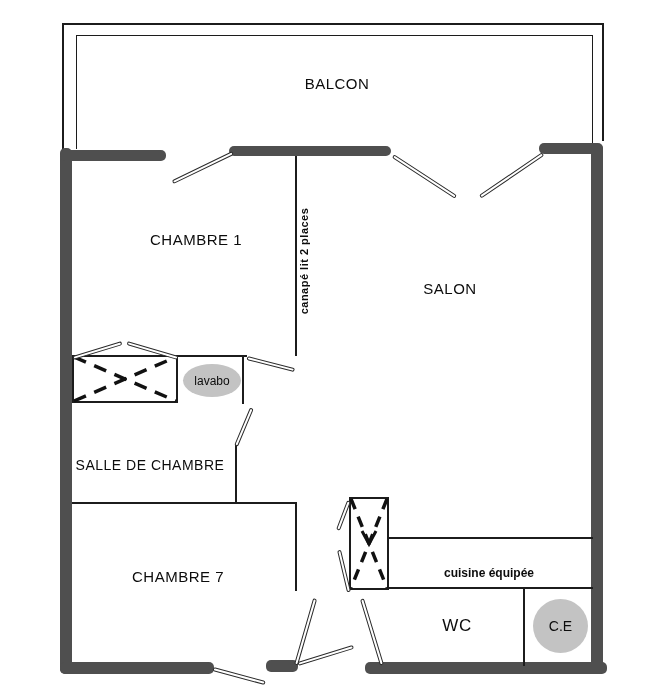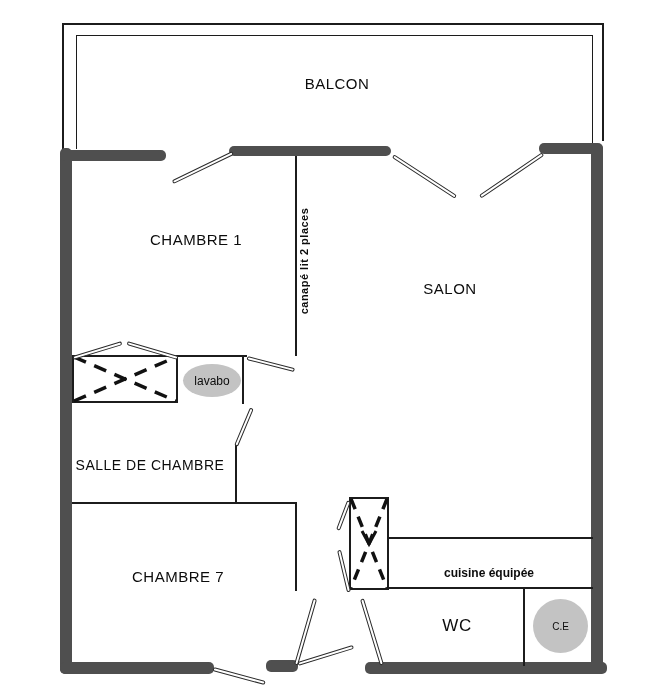--- a/index.html
+++ b/index.html
@@ -85,21 +85,21 @@
   <div class="leaf" style="left:296px;top:663px;width:69px;transform:rotate(-73.9deg);"></div>
   <div class="leaf" style="left:298px;top:662px;width:58px;transform:rotate(-17.2deg);"></div>
   <div class="leaf" style="left:213px;top:667px;width:54px;transform:rotate(15.1deg);"></div>
   <div class="leaf" style="left:382px;top:663px;width:69px;transform:rotate(-106.9deg);"></div>
   <div class="leaf" style="left:349px;top:499px;width:31px;transform:rotate(110.8deg);"></div>
   <div class="leaf" style="left:349px;top:590px;width:43px;transform:rotate(-103.4deg);"></div>
 
   <div class="fixture-ellipse" style="left:183px;top:364px;width:58px;height:33px;font-size:12px;">
     <span>lavabo</span>
   </div>
-  <div class="fixture-ellipse" style="left:533px;top:599px;width:55px;height:54px;font-size:10px;">
+  <div class="fixture-ellipse" style="left:533px;top:599px;width:55px;height:54px;font-size:14px;">
     <span>C.E</span>
   </div>
 
   <div class="label" style="left:337px;top:83px;">BALCON</div>
   <div class="label" style="left:196px;top:239px;">CHAMBRE 1</div>
   <div class="label" style="left:450px;top:288px;">SALON</div>
   <div class="label" style="left:150px;top:465px;font-size:14px;">SALLE DE CHAMBRE</div>
   <div class="label" style="left:178px;top:576px;">CHAMBRE 7</div>
   <div class="label" style="left:457px;top:626px;font-size:17px;">WC</div>
 

